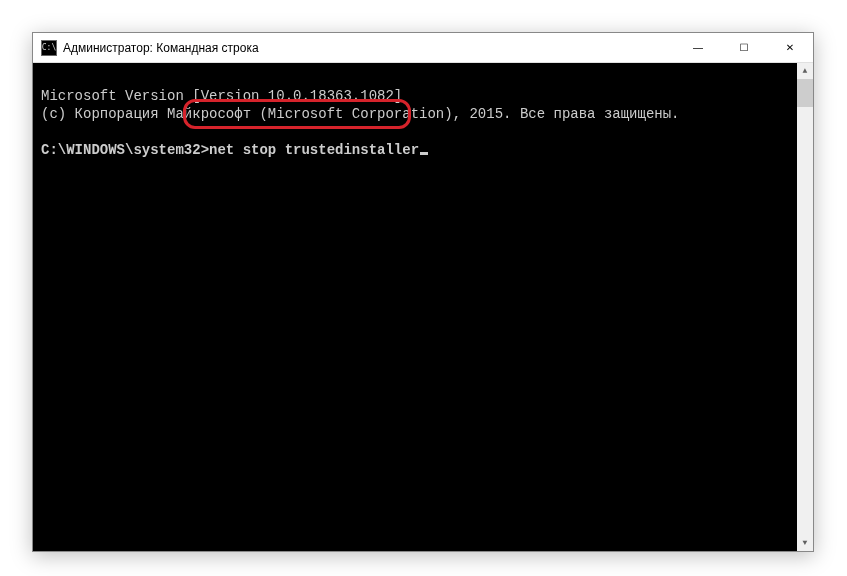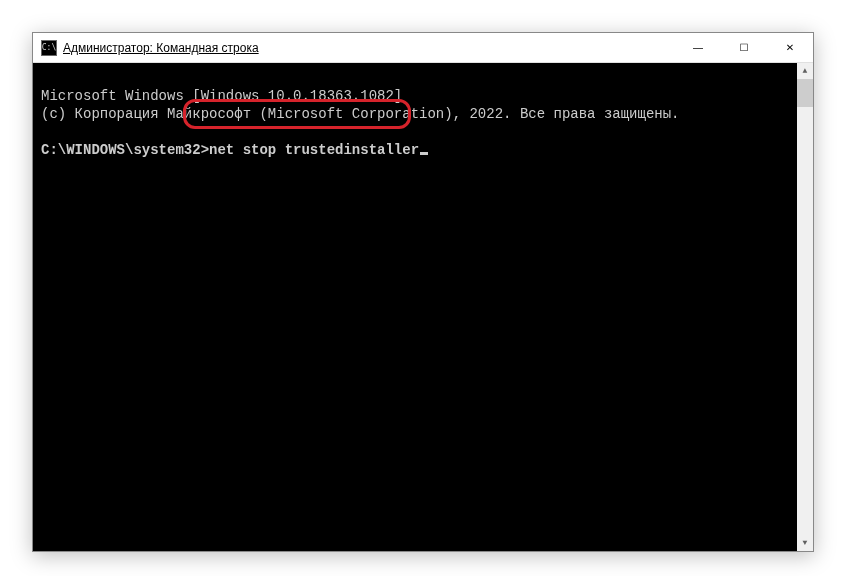--- a/index.html
+++ b/index.html
@@ -40,21 +40,20 @@
       justify-content: center;
       color: #ccc;
       font-size: 8px;
       font-family: monospace;
     }
     .titlebar-text {
       margin-left: 6px;
       font-size: 12px;
       color: #000;
       flex: 1;
-      text-decoration: underline;
     }
     .window-controls {
       display: flex;
       height: 100%;
     }
     .win-btn {
       width: 46px;
       height: 100%;
       display: flex;
       align-items: center;
@@ -126,22 +125,22 @@
   <div class="titlebar">
     <div class="titlebar-icon">C:\</div>
     <div class="titlebar-text">Администратор: Командная строка</div>
     <div class="window-controls">
       <div class="win-btn">—</div>
       <div class="win-btn">☐</div>
       <div class="win-btn close">✕</div>
     </div>
   </div>
   <div class="console">
-<span>Microsoft Windows [Windows 10.0.18363.1082]</span>
-<span>(c) Корпорация Майкрософт (Microsoft Corporation), 2022. Все права защищены.</span>
+<span>Microsoft Version [Version 10.0.18363.1082]</span>
+<span>(c) Корпорация Майкрософт (Microsoft Corporation), 2015. Все права защищены.</span>
 
 <span class="prompt-line"><span>C:\WINDOWS\system32&gt;</span><span>net stop trustedinstaller</span><span class="cursor"></span></span>
     <div class="scrollbar">
       <div class="scrollbar-arrow up">▲</div>
       <div class="scrollbar-thumb" style="top:16px;"></div>
       <div class="scrollbar-arrow down">▼</div>
     </div>
   </div>
 </div>
 

